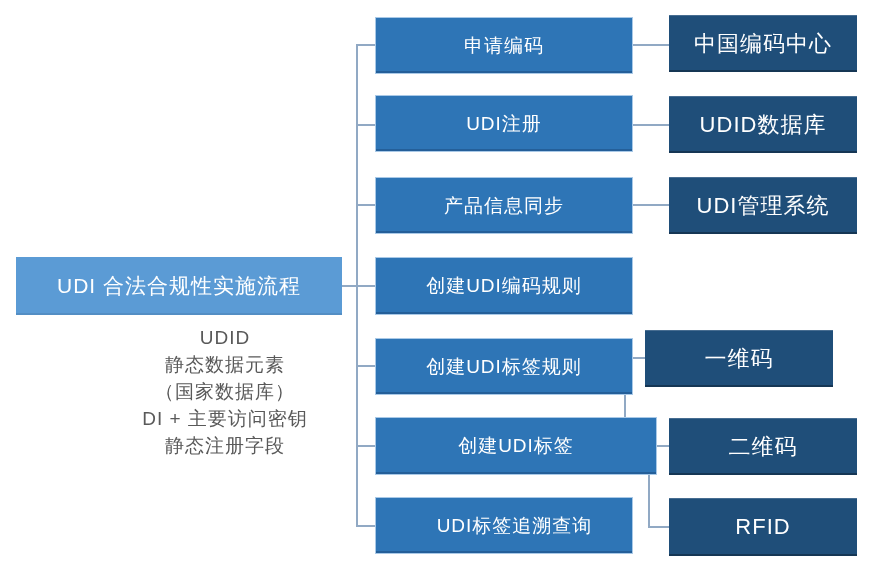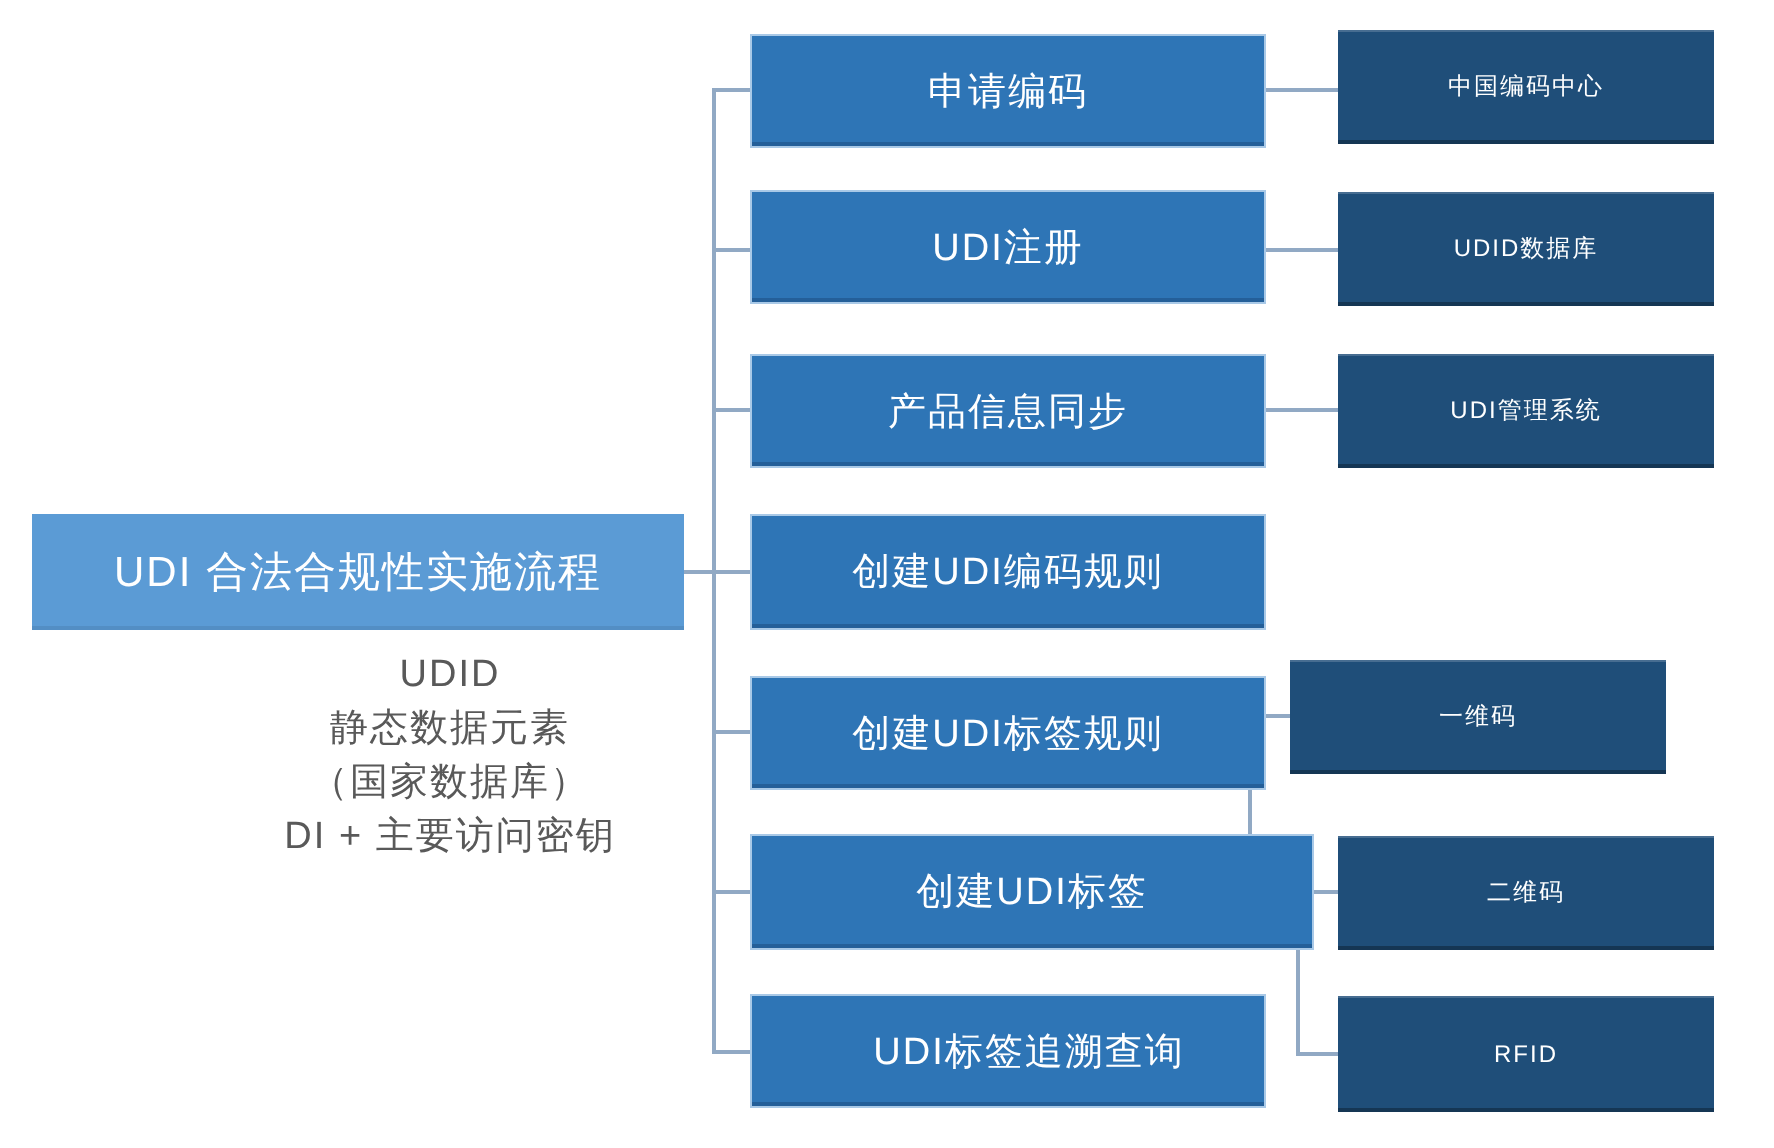--- a/index.html
+++ b/index.html
@@ -33,21 +33,21 @@
     box-shadow:inset 0 -2px 0 rgba(0,0,0,0.08);
   }
   .step-box{
     background:var(--step-fill);
     font-size:19px;
     border:1px solid rgba(190,216,240,0.85);
     box-shadow:inset 0 -2px 0 rgba(10,40,80,0.28);
   }
   .system-box{
     background:var(--system-fill);
-    font-size:12px;
+    font-size:22px;
     box-shadow:inset 0 1px 0 rgba(255,255,255,0.18), inset 0 -2px 0 rgba(0,0,0,0.30);
   }
   .h-line,.v-line{position:absolute;background:var(--connector);}
   .h-line{height:2px;}
   .v-line{width:2px;}
   .desc{
     position:absolute;
     left:40px;top:324px;width:370px;
     text-align:center;
     color:var(--description-text);
@@ -81,20 +81,21 @@
 
   <div class="box root-box" style="left:16px;top:257px;width:326px;height:58px;">
     <span>UDI 合法合规性实施流程</span>
   </div>
 
   <div class="desc">
     <div>UDID</div>
     <div>静态数据元素</div>
     <div>（国家数据库）</div>
     <div>DI + 主要访问密钥</div>
+    <div>静态注册字段</div>
   </div>
 
   <div class="box step-box" style="left:375px;top:17px;width:258px;height:57px;">
     <span>申请编码</span>
   </div>
   <div class="box step-box" style="left:375px;top:95px;width:258px;height:57px;">
     <span>UDI注册</span>
   </div>
   <div class="box step-box" style="left:375px;top:177px;width:258px;height:57px;">
     <span>产品信息同步</span>

